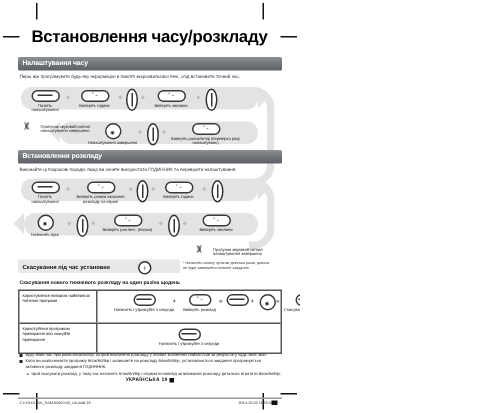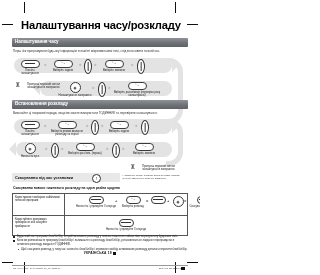--- a/index.html
+++ b/index.html
@@ -115,21 +115,21 @@
 
   <div class="crop v" style="left:24px;top:2px;"></div>
   <div class="crop h" style="left:2px;top:24px;"></div>
   <div class="crop v" style="left:175px;top:2px;"></div>
   <div class="crop h" style="left:187px;top:24px;"></div>
   <div class="crop v" style="left:24px;top:262px;"></div>
   <div class="crop h" style="left:2px;top:262px;"></div>
   <div class="crop v" style="left:175px;top:262px;"></div>
   <div class="crop h" style="left:187px;top:262px;"></div>
 
-  <div class="title">Налаштування часу/розкладу</div>
+  <div class="title">Встановлення часу/розкладу</div>
 
   <div class="banner" style="top:38px;">
     <span class="btxt">Налаштування часу</span>
   </div>
   <div class="intro" style="top:49px;">Перш ніж програмувати будь-яку інформацію в пам'яті мікрохвильової печі, слід встановити точний час.</div>
 
   <div class="band" style="left:14px;top:58px;width:158px;"></div>
   <div class="bandarrow" style="left:172px;top:58px;"></div>
   <div class="uturn" style="left:166px;top:58px;width:12px;height:56px;"></div>
 

